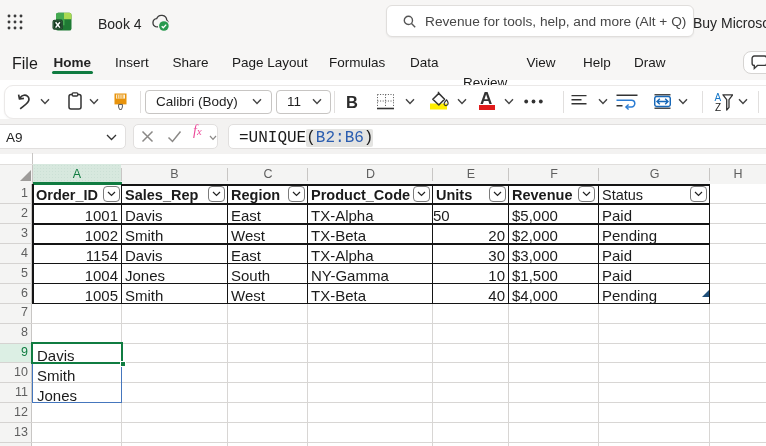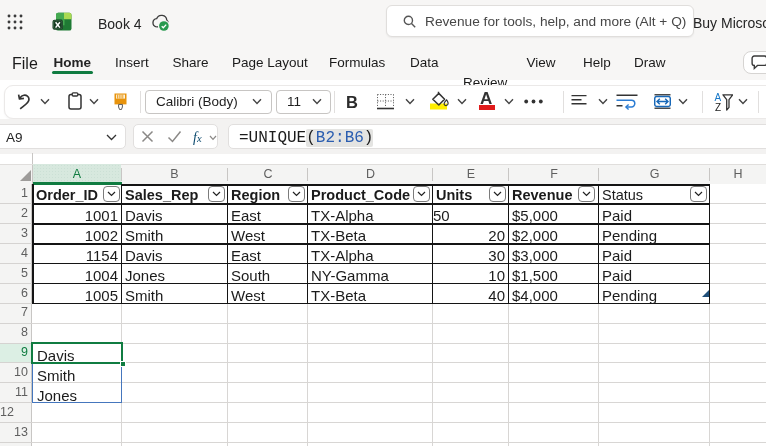--- a/index.html
+++ b/index.html
@@ -193,21 +193,21 @@
       <path d="M1 1 L5.5 5.5 L10 1" fill="none" stroke="#333" stroke-width="1.3"></path>
     </svg>
 
   <div class="abs" style="left:133px;top:124px;width:85px;height:25px;background:#fff;border:1px solid #e1dfde;border-radius:5px;"></div>
   <svg class="abs" style="left:141px;top:130px;" width="13" height="13" viewBox="0 0 13 13">
       <path d="M1.5 1.5 L11.5 11.5 M11.5 1.5 L1.5 11.5" stroke="#8a8886" stroke-width="1.5"></path>
     </svg>
   <svg class="abs" style="left:167px;top:130px;" width="15" height="13" viewBox="0 0 15 13">
       <path d="M1.5 7.5 L5.5 11.5 L13.5 1.5" fill="none" stroke="#8a8886" stroke-width="1.5"></path>
     </svg>
-  <div class="txt" style="left:193px;top:130px;font-size:14px;font-style:italic;color:#0c4a6e;font-family:'Liberation Serif',serif;">f<span style="font-size:10.5px;">x</span></div>
+  <div class="txt" style="left:193px;top:123px;font-size:14px;font-style:italic;color:#ec4899;font-family:'Liberation Serif',serif;">f<span style="font-size:10.5px;">x</span></div>
   <svg class="abs" style="left:209px;top:135px;" width="8" height="6" viewBox="0 0 8 6">
       <path d="M1 1 L4 4.4 L7 1" fill="none" stroke="#8a8886" stroke-width="1.2"></path>
     </svg>
 
   <div class="abs" style="left:228px;top:124px;width:560px;height:25px;background:#fff;border:1px solid #e1dfde;border-radius:5px;"></div>
   <div class="txt" style="left:239px;top:129px;font-size:16px;font-family:'Liberation Mono',monospace;color:#1b1b1b;">=UNIQUE<span style="background:#e4e4e2;border-radius:2px;">(<span style="color:#2a5db0;">B2:B6</span>)</span></div>
 
   <div class="abs" style="left:0;top:154px;width:766px;height:292px;background:#fff;"></div>
 
   <div class="abs" style="left:32px;top:153px;width:1px;height:12px;background:#c8c6c4;"></div>
@@ -246,21 +246,21 @@
   <div class="txt" style="left:0;top:206.2px;width:28px;text-align:right;font-size:12.5px;color:#5f5f5f;">2</div>
   <div class="txt" style="left:0;top:226.0px;width:28px;text-align:right;font-size:12.5px;color:#5f5f5f;">3</div>
   <div class="txt" style="left:0;top:245.9px;width:28px;text-align:right;font-size:12.5px;color:#5f5f5f;">4</div>
   <div class="txt" style="left:0;top:265.7px;width:28px;text-align:right;font-size:12.5px;color:#5f5f5f;">5</div>
   <div class="txt" style="left:0;top:285.6px;width:28px;text-align:right;font-size:12.5px;color:#5f5f5f;">6</div>
   <div class="txt" style="left:0;top:305.4px;width:28px;text-align:right;font-size:12.5px;color:#5f5f5f;">7</div>
   <div class="txt" style="left:0;top:325.3px;width:28px;text-align:right;font-size:12.5px;color:#5f5f5f;">8</div>
   <div class="txt" style="left:0;top:345.1px;width:28px;text-align:right;font-size:12.5px;color:#107c41;">9</div>
   <div class="txt" style="left:0;top:365.0px;width:28px;text-align:right;font-size:12.5px;color:#5f5f5f;">10</div>
   <div class="txt" style="left:0;top:384.8px;width:28px;text-align:right;font-size:12.5px;color:#5f5f5f;">11</div>
-  <div class="txt" style="left:0;top:404.7px;width:28px;text-align:left;font-size:12.5px;color:#5f5f5f;">12</div>
+  <div class="txt" style="left:0;top:404.7px;width:28px;text-align:right;font-size:12.5px;color:#5f5f5f;">12</div>
   <div class="txt" style="left:0;top:424.5px;width:28px;text-align:right;font-size:12.5px;color:#5f5f5f;">13</div>
 
   <div class="abs" style="left:0;top:203.4px;width:32px;height:1px;background:#d5d3d1;"></div>
   <div class="abs" style="left:0;top:223.3px;width:32px;height:1px;background:#d5d3d1;"></div>
   <div class="abs" style="left:0;top:243.2px;width:32px;height:1px;background:#d5d3d1;"></div>
   <div class="abs" style="left:0;top:263px;width:32px;height:1px;background:#d5d3d1;"></div>
   <div class="abs" style="left:0;top:282.9px;width:32px;height:1px;background:#d5d3d1;"></div>
   <div class="abs" style="left:0;top:302.8px;width:32px;height:1px;background:#d5d3d1;"></div>
   <div class="abs" style="left:0;top:322.6px;width:32px;height:1px;background:#d5d3d1;"></div>
   <div class="abs" style="left:0;top:342.5px;width:32px;height:1px;background:#d5d3d1;"></div>

